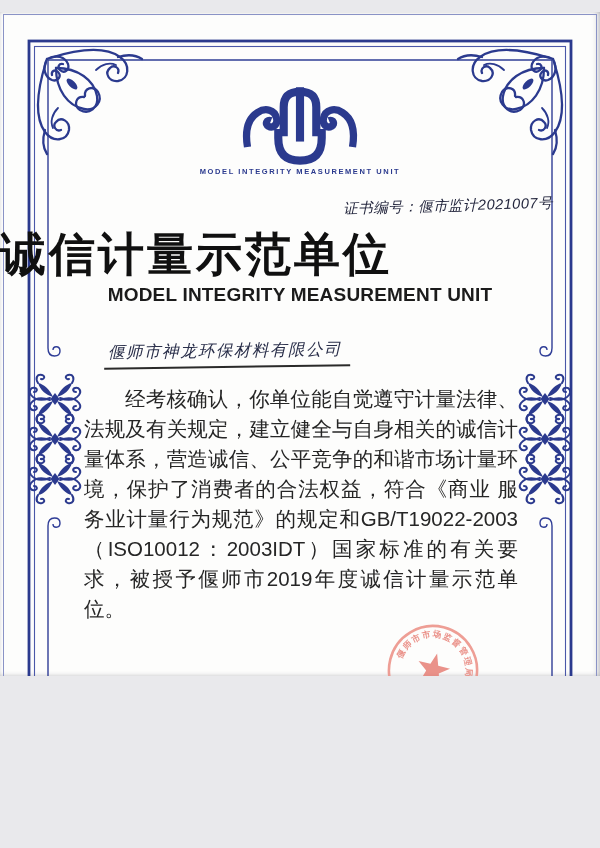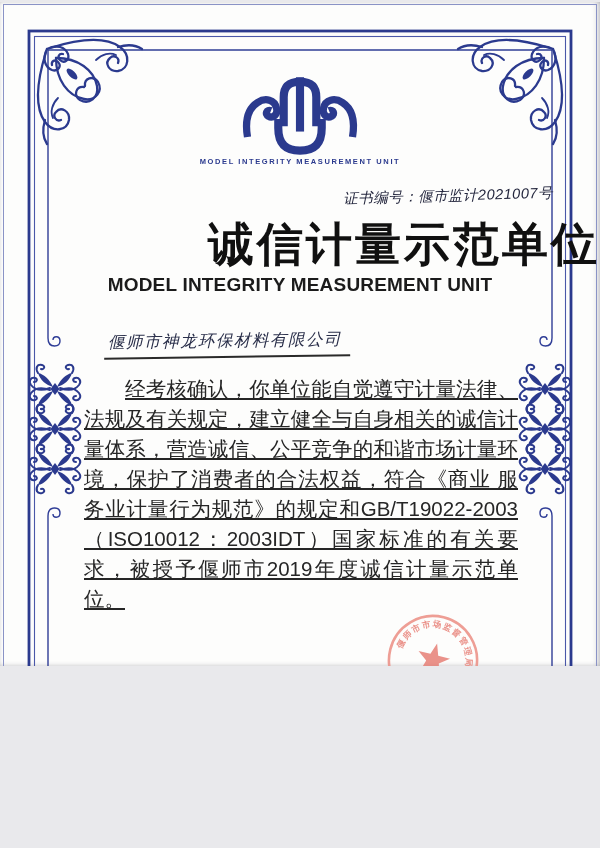--- a/index.html
+++ b/index.html
@@ -1,53 +1,53 @@
 <!DOCTYPE html>
 <html><head>
 <meta charset="utf-8">
 <style>
   html,body{margin:0;padding:0;background:#e9e9ec;}
   .page{
-    position:relative;width:600px;height:664px;margin:2px auto;
+    position:relative;width:600px;height:664px;margin:12px auto;
     background:#fdfdfc;overflow:hidden;
     font-family:"Liberation Sans","DejaVu Sans",sans-serif;
     box-shadow:inset -5px 0 7px -4px rgba(90,90,105,.45), inset 0 -3px 5px -3px rgba(90,90,105,.25), inset 2px 2px 4px -3px rgba(90,90,105,.25);
   }
   .abs{position:absolute;}
   svg{display:block;}
   .border-layer{position:absolute;inset:0;pointer-events:none;}
   .logo-wrap{left:0;right:0;top:68px;display:flex;justify-content:center;}
   .logo-caption{
     left:0;right:0;top:155px;text-align:center;
     font-size:7.5px;font-weight:bold;letter-spacing:1.6px;color:#2b3a8e;
   }
   .cert-no{
     left:343px;top:185px;width:180px;
     font-size:14.5px;color:#23263d;letter-spacing:.5px;
     transform:rotate(-1.6deg);font-style:italic;white-space:nowrap;
   }
   .title-cn{
-    left:0;right:0;top:212px;text-align:right;
+    left:0;right:0;top:212px;text-align:left;
     font-family:"Liberation Serif","DejaVu Serif",serif;
     font-size:46px;font-weight:bold;color:#101010;letter-spacing:3px;white-space:nowrap;
   }
   .title-en{
     left:0;right:0;top:272px;text-align:center;
     font-size:19px;font-weight:bold;color:#1b1b1b;letter-spacing:.2px;white-space:nowrap;
   }
   .company{
     left:104px;top:328px;min-width:228px;
     font-size:16.5px;color:#2a2f4a;letter-spacing:1.5px;font-style:italic;
     border-bottom:2px solid #2a2a2a;padding:0 8px 4px 4px;
     transform:rotate(-0.8deg);white-space:nowrap;
   }
   .body-text{
     left:84px;right:82px;top:372px;
     font-size:20.5px;line-height:30px;color:#262626;
-    text-align:justify;text-justify:inter-ideograph;text-decoration:underline;
+    text-align:justify;text-justify:inter-ideograph;
   }
   .body-text p{margin:0;text-indent:2em;}
   .issuer-label{
     left:306px;top:648px;font-size:15.5px;font-weight:600;color:#1f1f1f;letter-spacing:1px;white-space:nowrap;
   }
   .org-name{
     left:0;right:0;top:744px;text-align:center;
     font-size:20px;font-weight:600;color:#2e2e2e;letter-spacing:2px;
   }
   .seal-layer{position:absolute;inset:0;pointer-events:none;}

